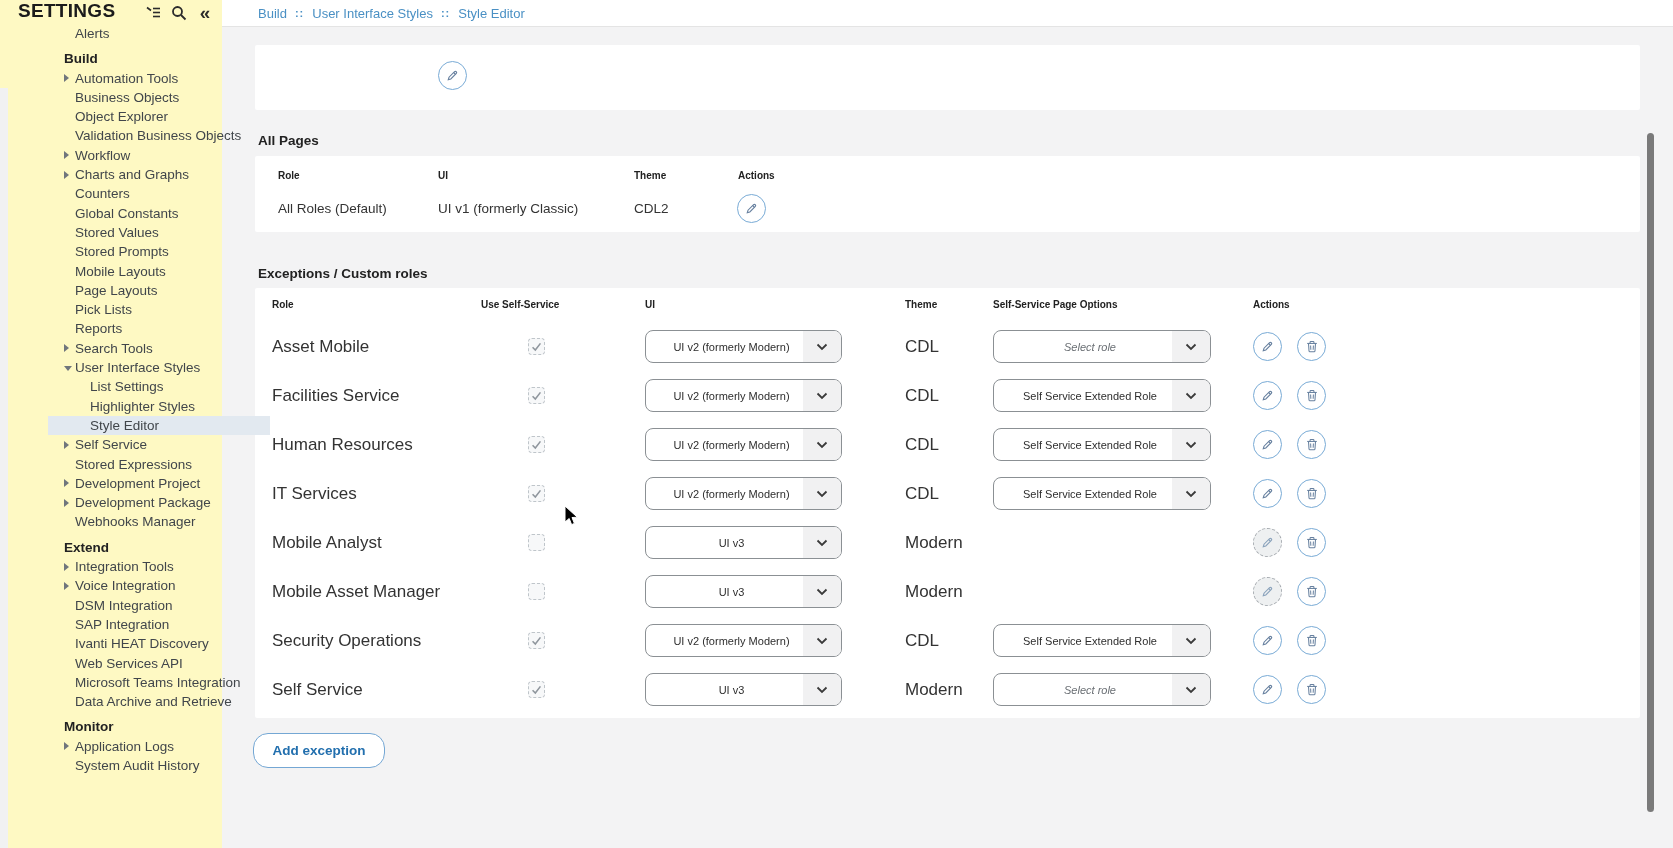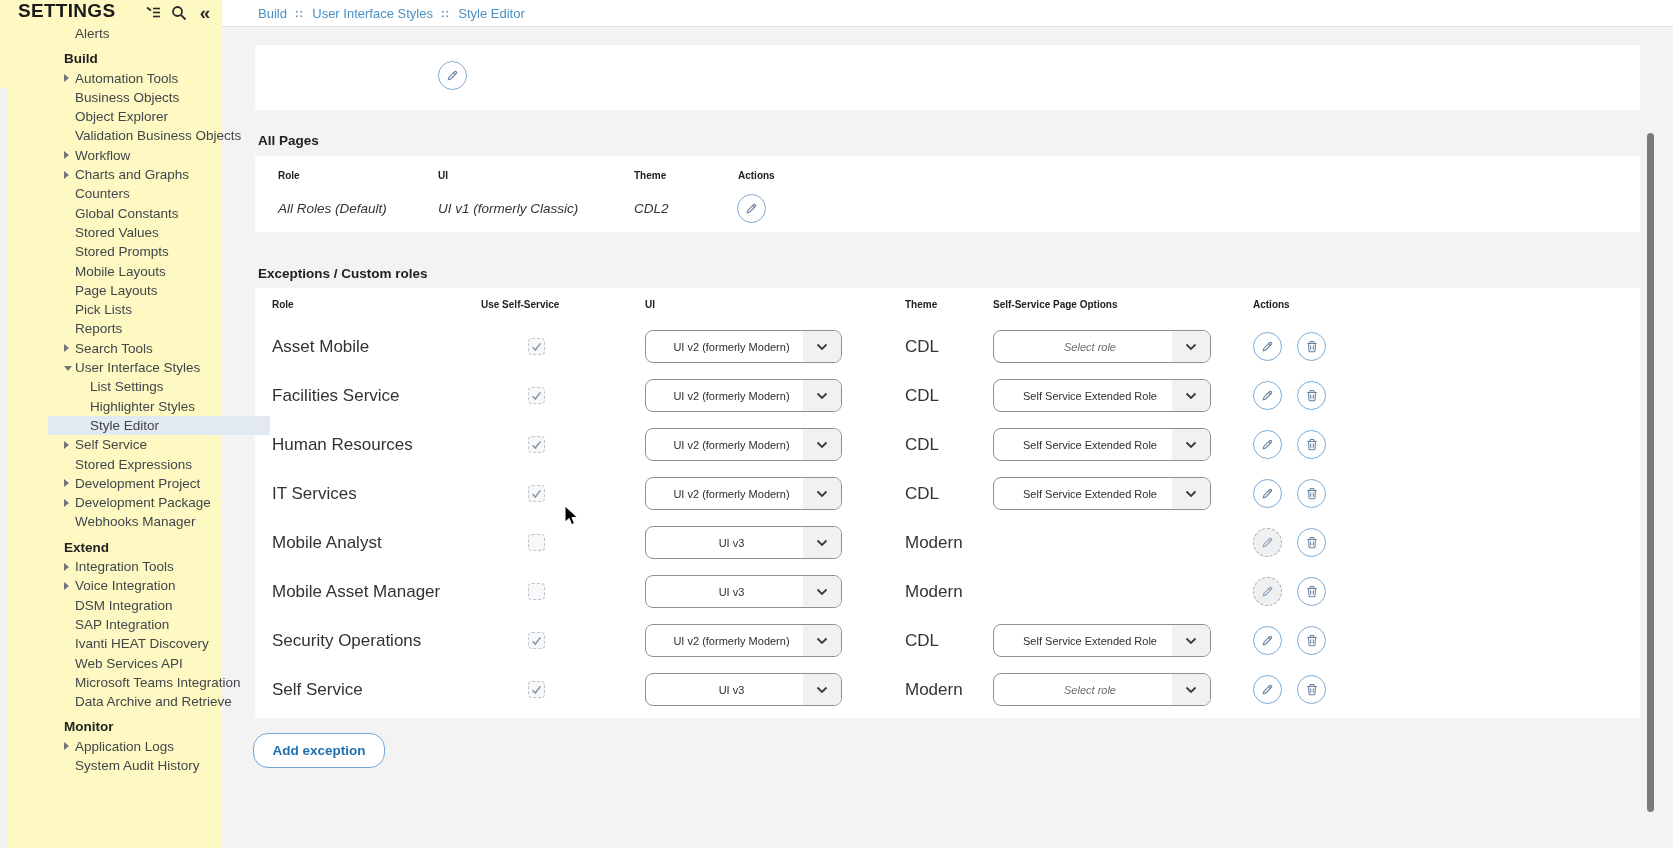--- a/index.html
+++ b/index.html
@@ -35,21 +35,21 @@
   .card{position:absolute;background:#fff;border-radius:2px;}
   .card-top{left:33px;top:45px;width:1385px;height:65px;overflow:hidden;}
   .card-allpages{left:33px;top:156px;width:1385px;height:76px;}
   .card-exceptions{left:33px;top:288px;width:1385px;height:430px;}
 
   .section-label{position:absolute;left:36px;font-size:13.5px;font-weight:bold;color:#222;}
   .lbl-allpages{top:133px;}
   .lbl-exceptions{top:266px;}
 
   .th{position:absolute;font-size:10px;font-weight:bold;color:#222;white-space:nowrap;}
-  .td{position:absolute;font-size:13.5px;color:#333;white-space:nowrap;font-style:italic;}
+  .td{position:absolute;font-size:13.5px;color:#333;white-space:nowrap;}
 
   
   .c1-head{top:-9px;}
   .c1-col-role{left:23px;}
   .c1-col-actions{left:183px;}
   .c1-edit{left:183px;top:16px;}
 
   
   .c2-head{top:14px;}
   .c2-row{top:45px;}

